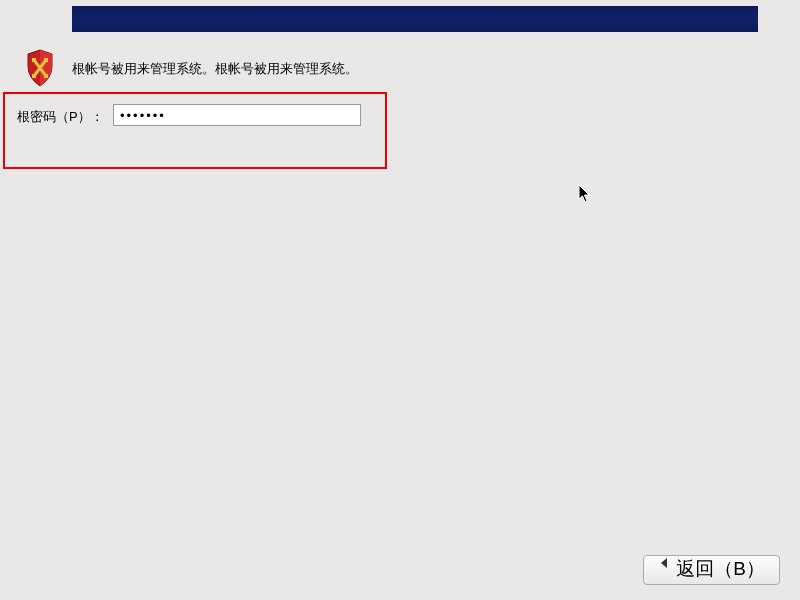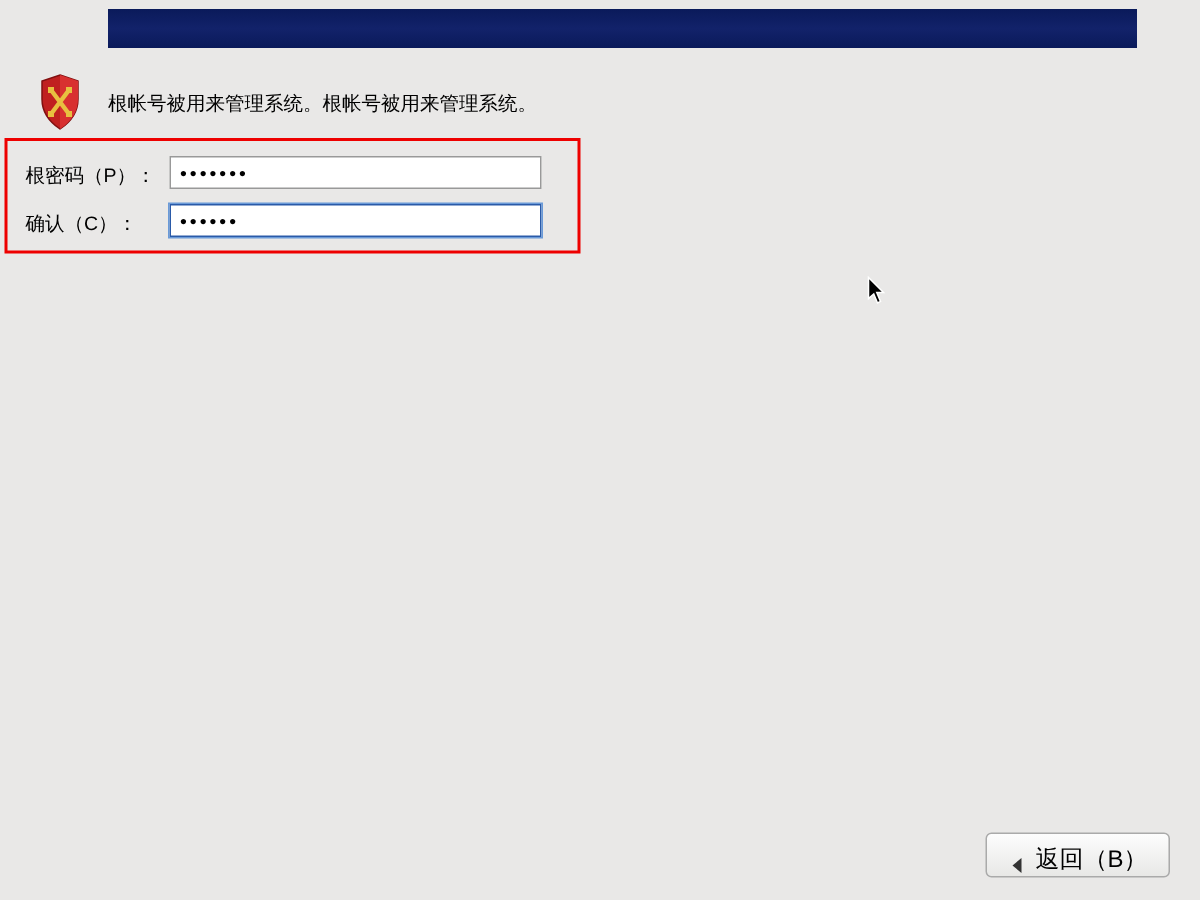--- a/index.html
+++ b/index.html
@@ -79,28 +79,28 @@
     .footer {
       position: absolute;
       bottom: 15px;
       right: 20px;
       display: flex;
       gap: 10px;
       align-items: center;
     }
     .btn {
       display: inline-flex;
-      align-items: flex-end;
+      align-items: flex-start;
       gap: 4px;
       height: 30px;
       padding: 0 14px;
       background: linear-gradient(to bottom, #fdfdfd, #e8e8e6);
       border: 1px solid #aaa;
       border-radius: 4px;
-      font-size: 16px;
+      font-size: 19px;
       cursor: pointer;
     }
     .next-wrap {
       border: 2px solid #ee0000;
       padding: 4px;
       display: inline-block;
     }
     .arrow-left {
       width: 14px;
       height: 14px;
@@ -135,24 +135,20 @@
   </svg>
 </div>
 
 <div class="description">根帐号被用来管理系统。根帐号被用来管理系统。</div>
 
 <div class="form-area">
   <div class="form-row">
     <div class="form-label">根密码（P）：</div>
     <input type="text" class="form-input" readonly="" value="•••••••" style="">
   </div>
-  <div class="form-row">
-    <div class="form-label">确认（C）：</div>
-    <input type="text" class="form-input focused" readonly="" value="••••••" style="">
-  </div>
 </div>
 
 <div class="footer">
   <button class="btn">
     <svg class="arrow-left" viewBox="0 0 14 14">
       <path d="M9 2 L3 7 L9 12 Z" fill="#333"></path>
     </svg>
     <span>返回（B）</span>
   </button>
 </div>

